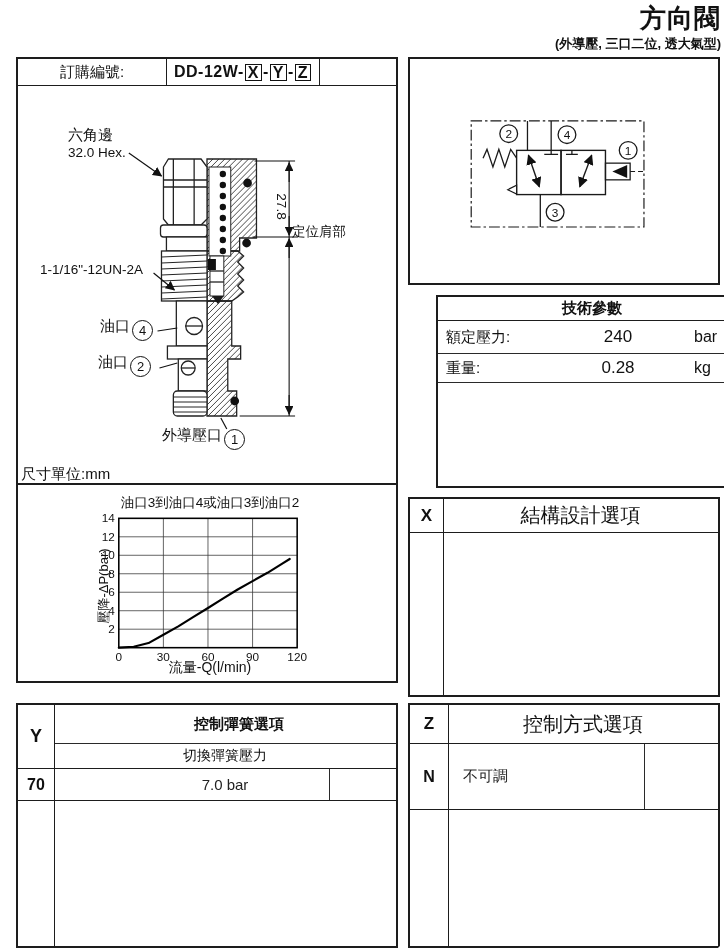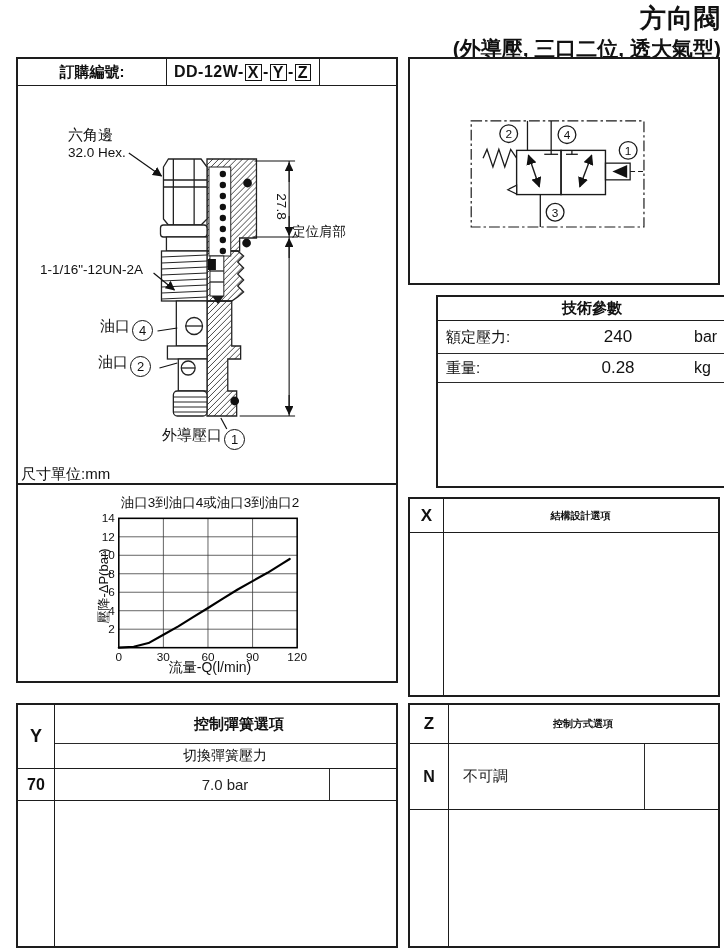--- a/index.html
+++ b/index.html
@@ -1,28 +1,28 @@
 <!DOCTYPE html>
 <html><head>
 <meta charset="utf-8">
 <style>
   html,body{margin:0;padding:0;background:#fff;}
   .page{position:relative;width:724px;height:952px;background:#fff;overflow:hidden;
-        font-family:"Liberation Sans","DejaVu Sans",sans-serif;color:#111;}
+        font-family:"Liberation Sans","DejaVu Sans",sans-serif;color:#111;border-radius:17px;}
   .abs{position:absolute;}
   .box{position:absolute;border:2px solid #1d1d1d;box-sizing:border-box;background:#fff;}
 
   
   .title-block{position:absolute;top:4px;right:3px;text-align:right;}
   .main-title{font-size:26px;font-weight:bold;letter-spacing:1px;line-height:1.1;}
-  .sub-title{font-size:21px;font-weight:bold;margin-top:2px;}
+  .sub-title{font-size:13px;font-weight:bold;margin-top:2px;}
 
   
   .order-row{display:flex;height:27px;border-bottom:1.6px solid #1d1d1d;box-sizing:border-box;}
-  .order-cell{display:flex;align-items:center;justify-content:center;box-sizing:border-box;height:100%;font-weight:bold;}
+  .order-cell{display:flex;align-items:center;justify-content:center;box-sizing:border-box;height:100%;}
   .order-label{width:149px;border-right:1.4px solid #1d1d1d;font-size:15px;}
   .order-value{width:153px;border-right:1.4px solid #1d1d1d;font-size:16px;font-weight:bold;letter-spacing:.5px;}
   .order-tail{flex:1;}
   .boxed{display:inline-block;border:1.6px solid #111;padding:0 2px;margin:0 1px;line-height:15px;}
 
   
   .draw-area{position:absolute;left:0;top:27px;right:0;bottom:0;}
   .draw-label{position:absolute;font-size:13.5px;white-space:nowrap;}
   .cn15{font-size:15px;}
   .circle-num{display:inline-block;width:19px;height:19px;border:1.4px solid #111;border-radius:50%;
@@ -47,21 +47,21 @@
   .frame{fill:none;stroke:#000;stroke-width:1.6;}
   .curve{fill:none;stroke:#000;stroke-width:2.2;stroke-linecap:round;stroke-linejoin:round;}
   .tick{font-size:12px;fill:#111;font-family:"Liberation Sans","DejaVu Sans",sans-serif;}
   .tx{text-anchor:middle;} .ty{text-anchor:end;}
 
   
   .optbox{overflow:hidden;}
   .col-line{position:absolute;top:0;bottom:0;width:0;border-left:1.4px solid #1d1d1d;}
   .opt-head{display:flex;border-bottom:1.6px solid #1d1d1d;box-sizing:border-box;}
   .opt-code{flex:none;display:flex;align-items:center;justify-content:center;font-weight:bold;font-size:17px;}
-  .opt-title{flex:1;display:flex;align-items:center;justify-content:center;font-weight:bold;font-size:10px;}
+  .opt-title{flex:1;display:flex;align-items:center;justify-content:center;font-weight:normal;font-size:20px;}
   .opt-head-right{flex:1;display:flex;flex-direction:column;}
   .opt-title-row{height:39px;display:flex;align-items:center;justify-content:center;
                  font-weight:bold;font-size:15px;border-bottom:1.2px solid #2a2a2a;box-sizing:border-box;padding-left:28px;}
   .opt-sub-row{flex:1;display:flex;align-items:center;justify-content:center;font-size:14px;}
   .opt-row{position:relative;display:flex;border-bottom:1.4px solid #1d1d1d;box-sizing:border-box;}
   .opt-desc{flex:1;display:flex;align-items:center;justify-content:center;font-size:15px;color:#222;}
   .opt-desc.left{justify-content:flex-start;padding-left:15px;}
   .opt-subcell{position:absolute;top:0;bottom:0;border-left:1.2px solid #2a2a2a;}
 
   svg{display:block;}

